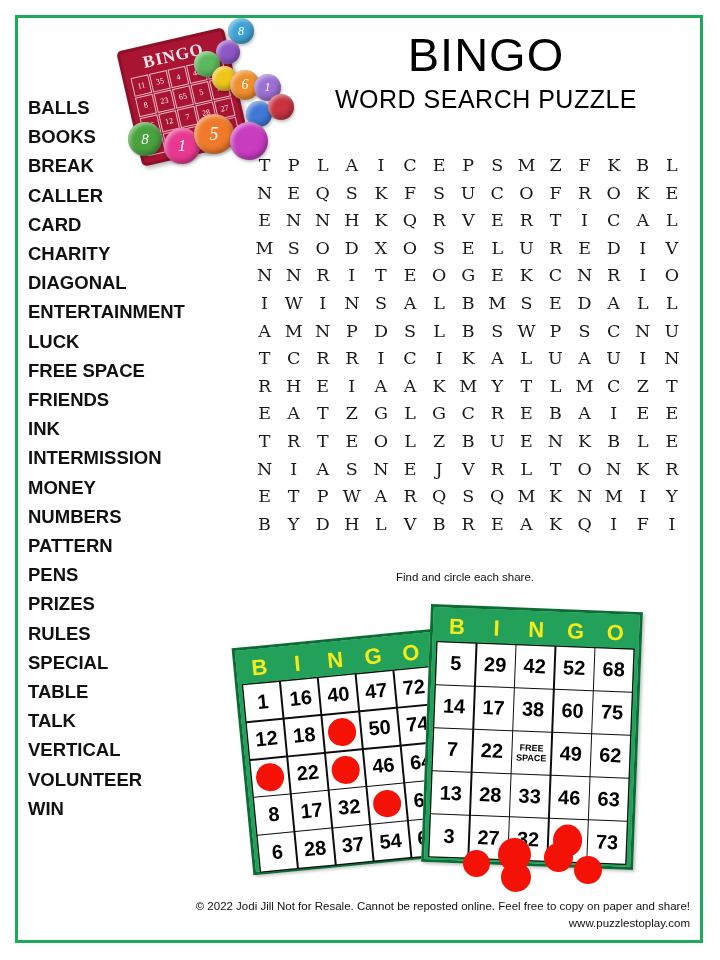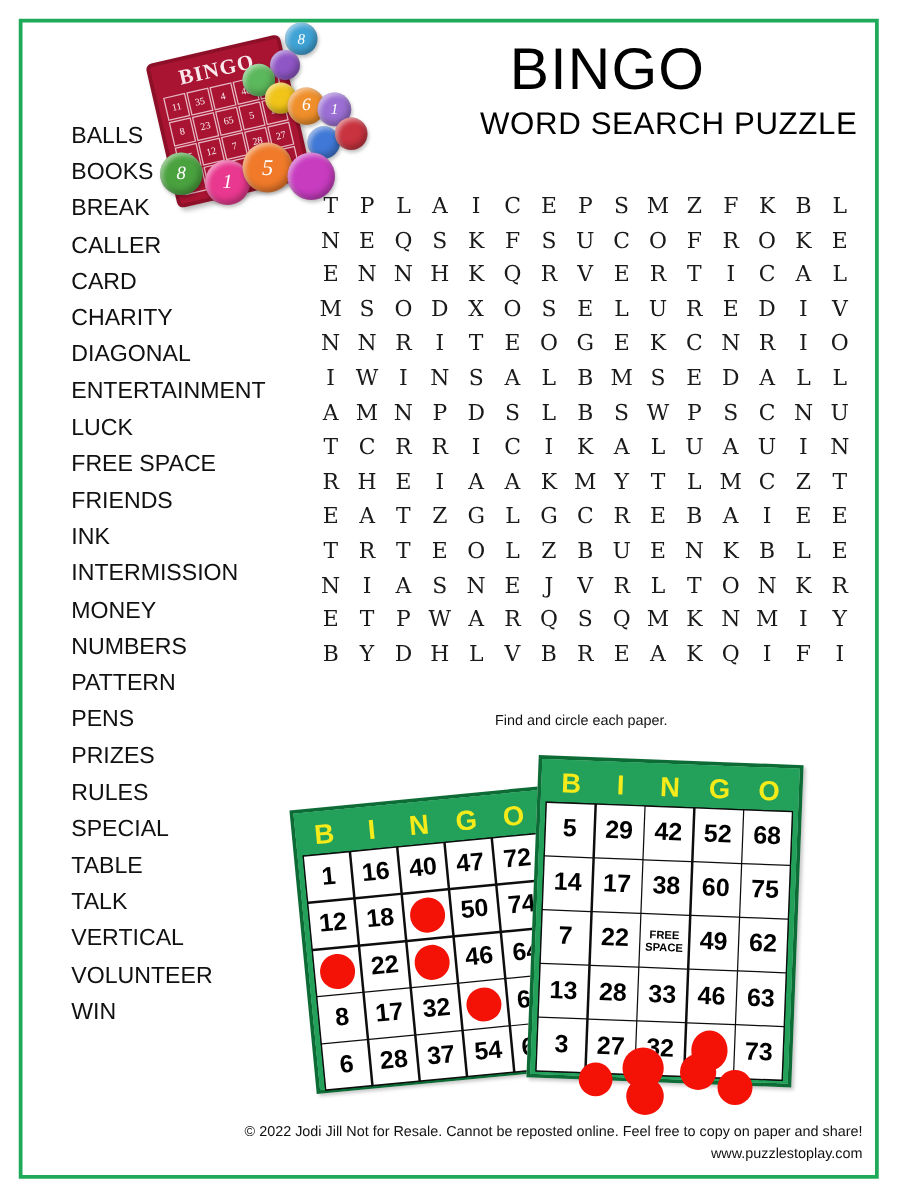--- a/index.html
+++ b/index.html
@@ -47,21 +47,20 @@
     line-height: 1.05;
     font-weight: normal;
     margin: 0;
   }
   #subtitle {
     font-size: 25px;
     color: #000;
     letter-spacing: 0.5px;
     margin: 6px 0 0 0;
     font-weight: normal;
-    text-align: right;
   }
 
   
   #logo {
     position: absolute;
     left: 120px;
     top: 18px;
     width: 168px;
     height: 148px;
   }
@@ -116,23 +115,24 @@
     justify-content: center;
     font-family: "Liberation Serif", serif;
     font-style: italic;
     color: #ffffff;
     box-shadow: inset -2px -3px 5px rgba(0,0,0,0.30), inset 2px 2px 4px rgba(255,255,255,0.55), 1px 2px 3px rgba(0,0,0,0.25);
   }
 
   
   #word-list {
     position: absolute;
-    left: 57px;
+    left: 28px;
     top: 93px;
     width: 205px;
+    font-weight: bold;
   }
   .word-item {
     font-size: 18.5px;
     color: #111;
     line-height: 29.2px;
     white-space: nowrap;
   }
 
   
   #letter-grid {
@@ -558,21 +558,21 @@
       <div class="grid-letter">E</div>
       <div class="grid-letter">A</div>
       <div class="grid-letter">K</div>
       <div class="grid-letter">Q</div>
       <div class="grid-letter">I</div>
       <div class="grid-letter">F</div>
       <div class="grid-letter">I</div>
     </div>
 
   <div id="instructions">
-    <div class="instr-line">Find and circle each paper.</div>
+    <div class="instr-line">Find and circle each share.</div>
   </div>
 
   <div id="cards-area">
     <div class="bingo-card" id="card-left">
       <div class="bingo-card-inner">
         <div class="card-header">
             <span>B</span>
             <span>I</span>
             <span>N</span>
             <span>G</span>

